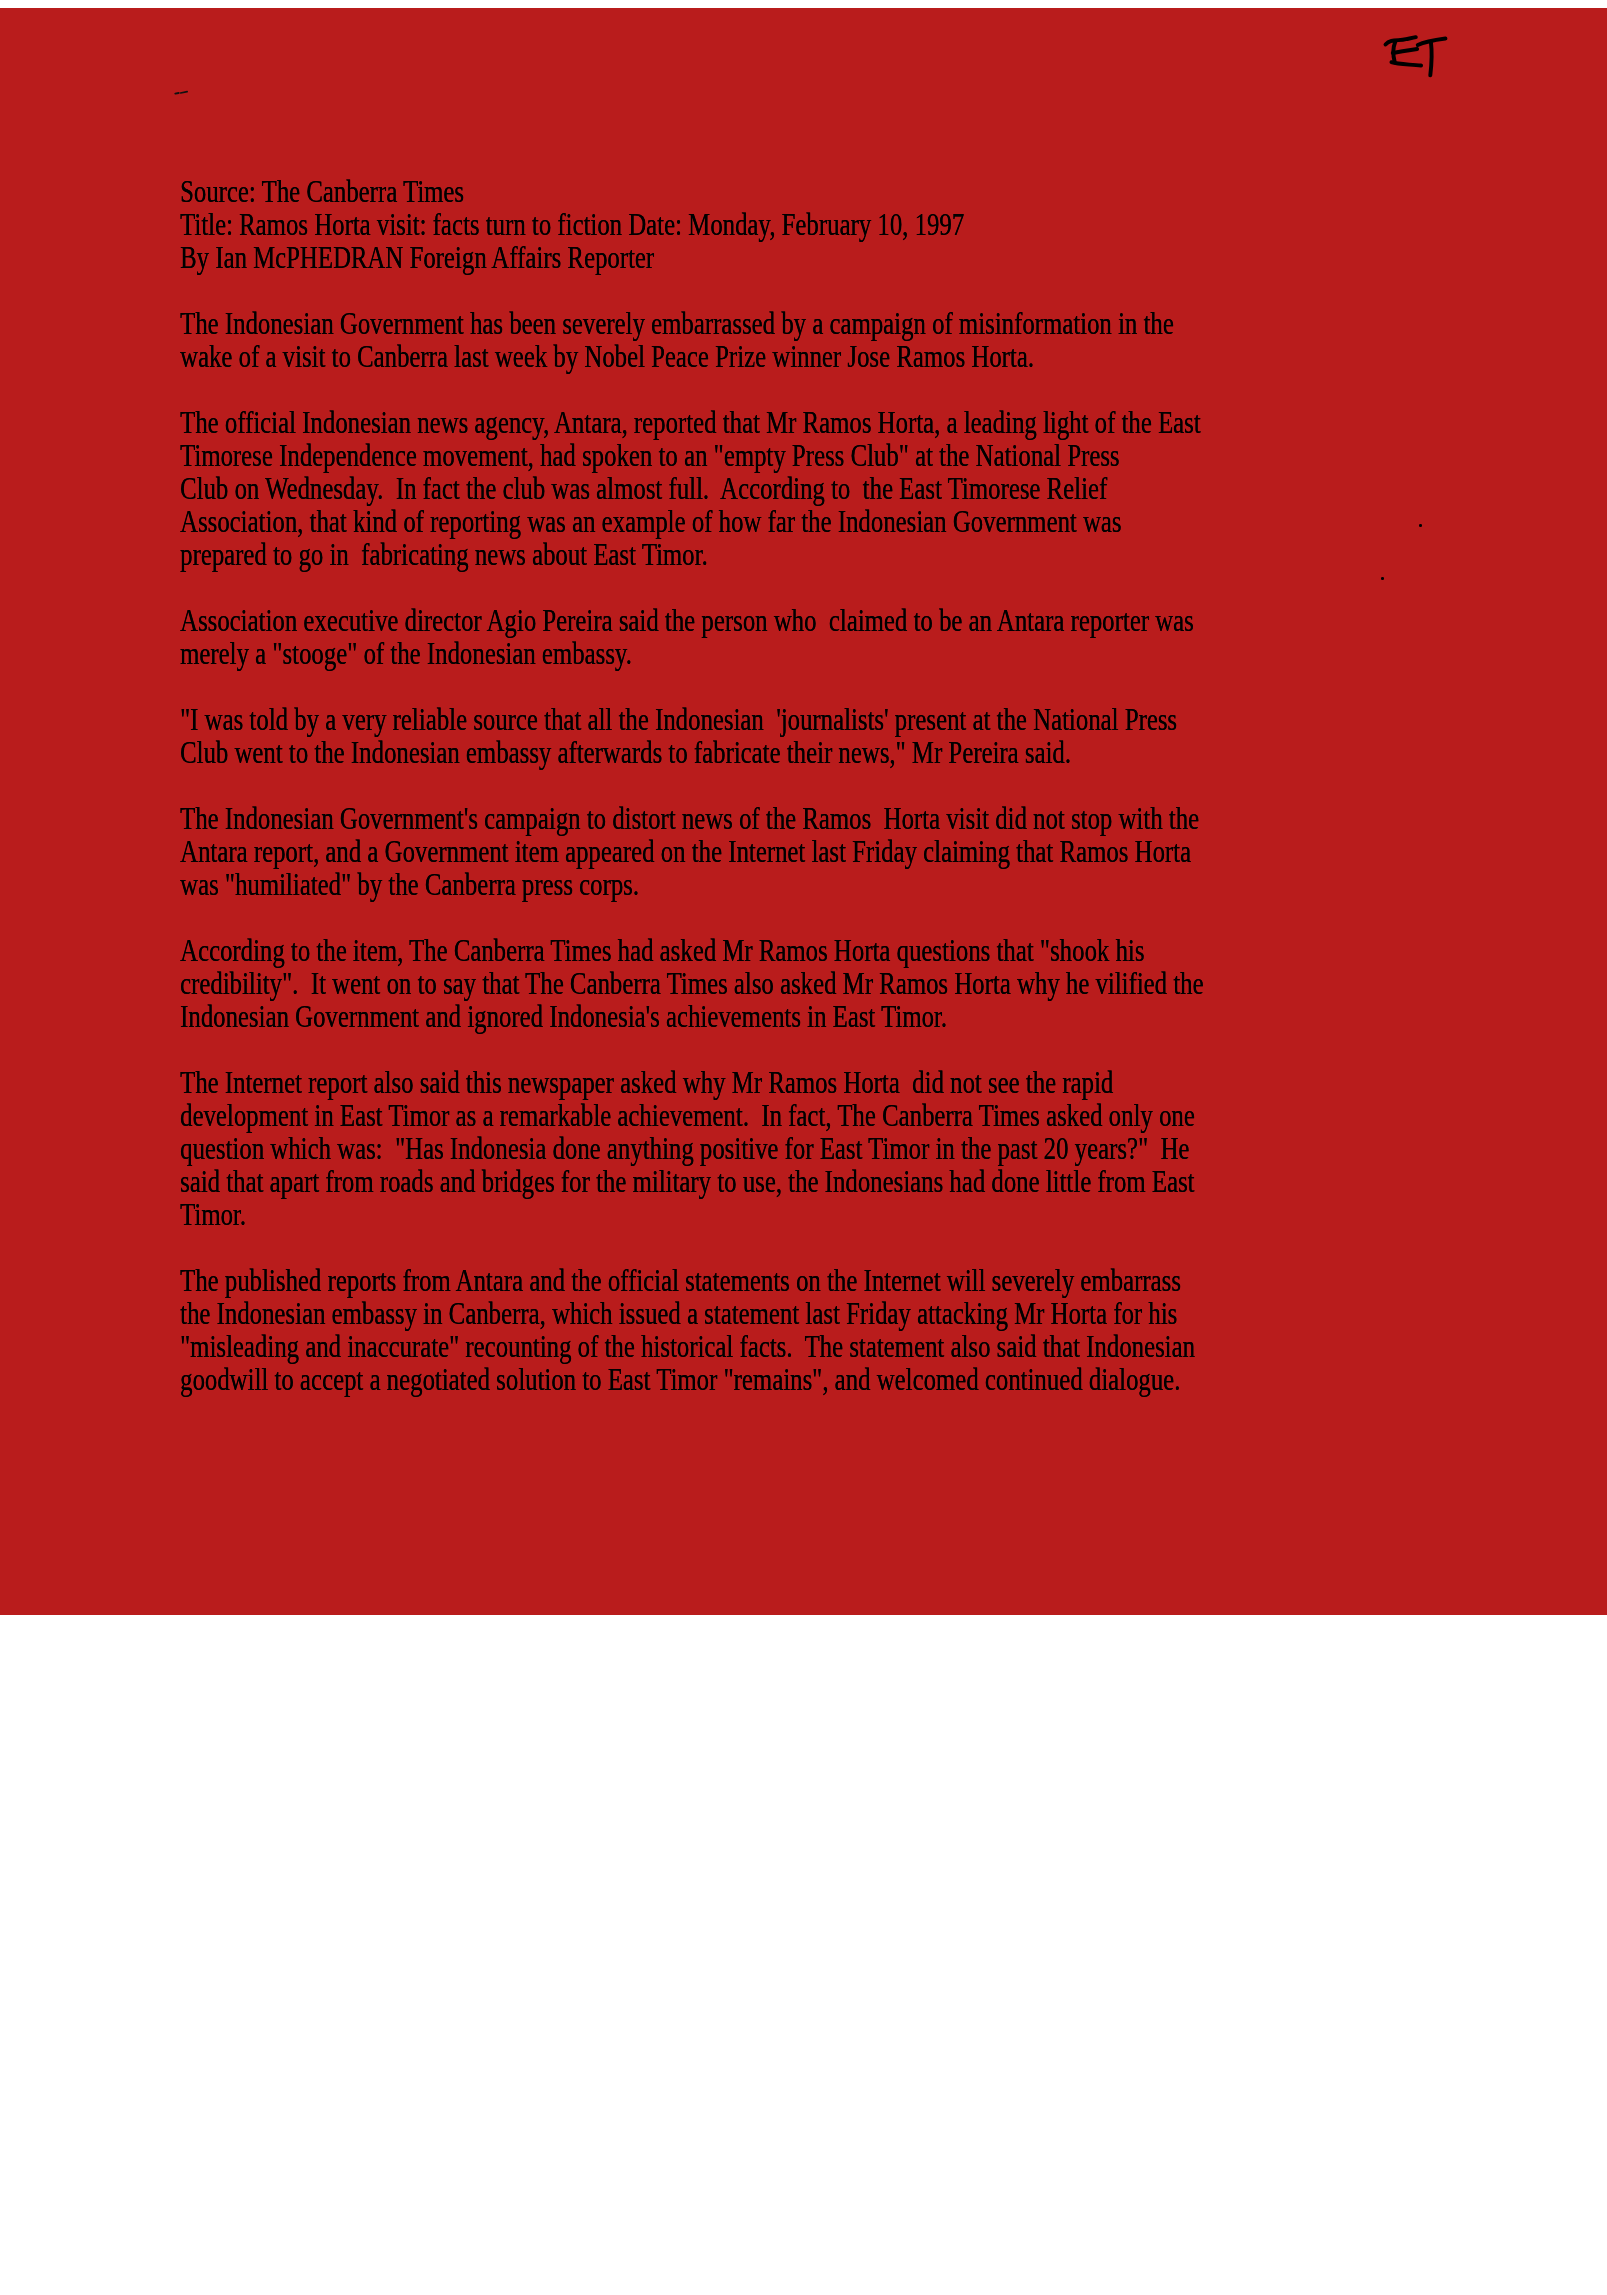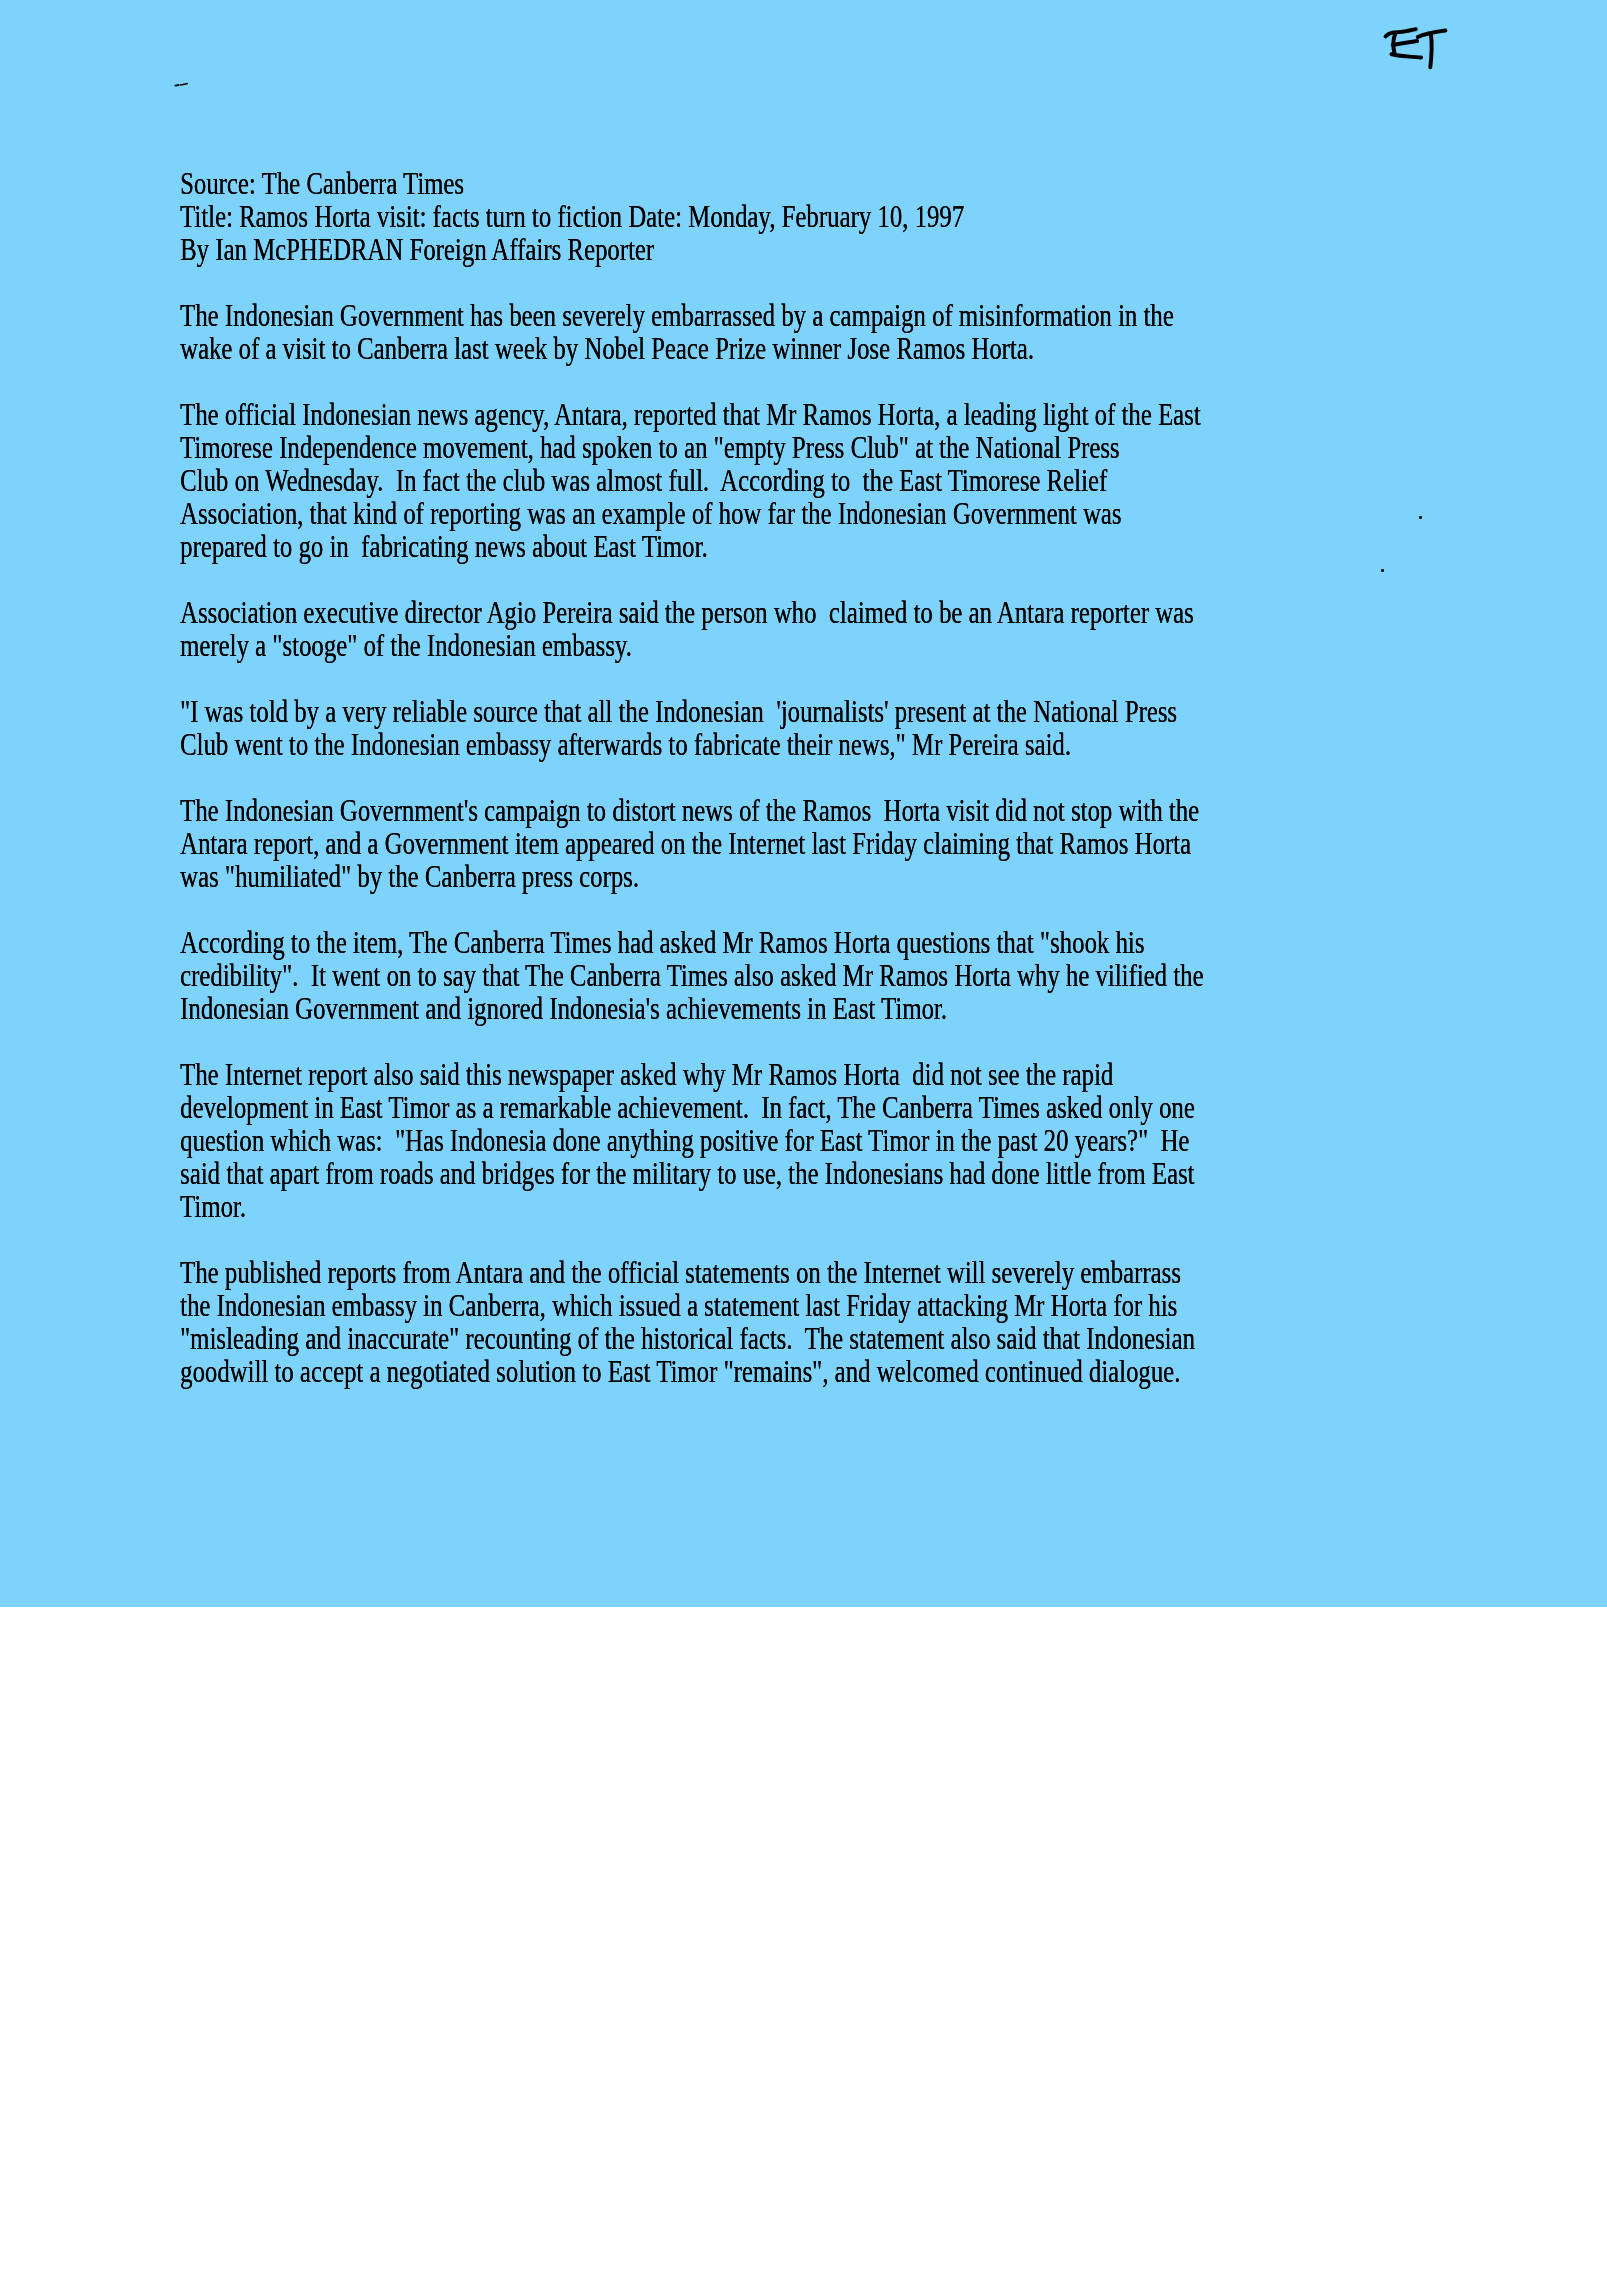--- a/index.html
+++ b/index.html
@@ -3,23 +3,23 @@
 <meta charset="utf-8">
 <style>
   html, body { margin: 0; padding: 0; }
   body {
     width: 1608px; height: 2295px;
     background: #ffffff;
     position: relative;
     font-family: "Liberation Serif", "DejaVu Serif", serif;
   }
   .page {
-    position: absolute; left: 0; top: 0;
+    position: absolute; left: 0; top: 8px;
     width: 1608px; height: 1607px;
-    background: #7dd3fc; overflow: hidden;
+    background: #b91c1c; overflow: hidden;
   }
   .article {
     position: absolute; left: 180px; top: 167px;
     width: 1527px;
     transform: scaleX(0.8);
     transform-origin: 0 0;
     color: #000000;
   }
   .line {
     font-size: 31px;

